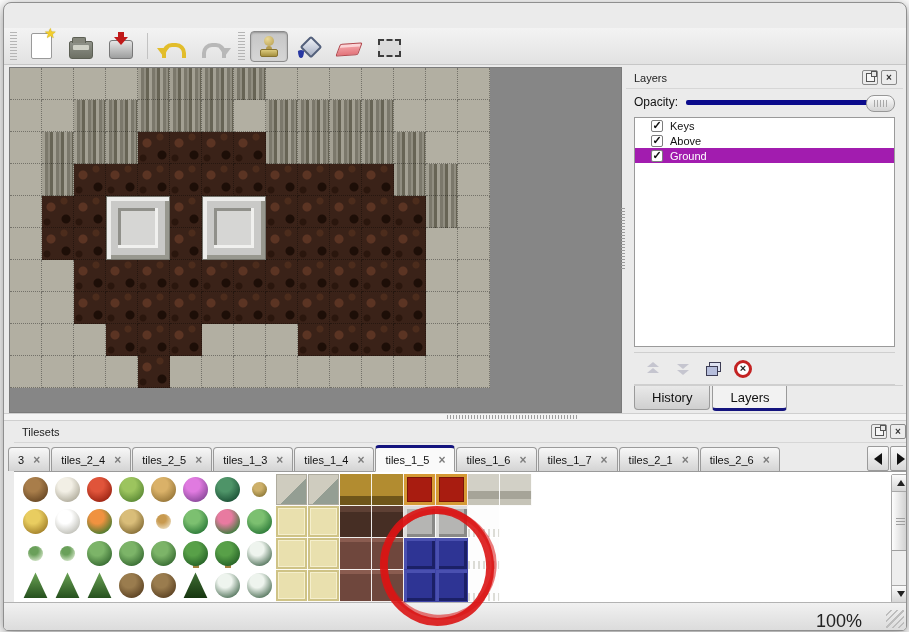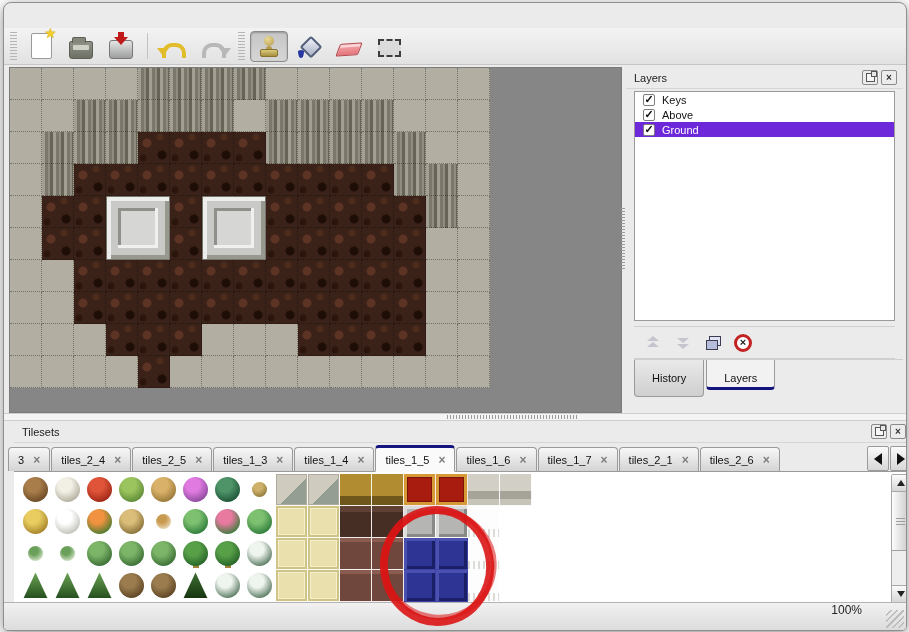--- a/index.html
+++ b/index.html
@@ -94,43 +94,43 @@
   .icon-float::after{content:"";position:absolute;right:-3px;top:-3px;width:4px;height:4px;border:1px solid #555;background:#e8e8e8;}
   .icon-close{font-size:10px;font-weight:bold;color:#333;line-height:1;}
   #opacity-row{display:flex;align-items:center;height:26px;padding:0 10px 0 8px;}
   #opacity-label{font-size:12px;margin-right:8px;}
   #opacity-track{flex:1;height:5px;background:#0b0b8c;border-radius:2px;position:relative;}
   #opacity-handle{position:absolute;right:-2px;top:-5px;width:27px;height:15px;border:1px solid #979797;border-radius:8px;
     background:linear-gradient(#fcfcfc,#d3d3d3);display:flex;align-items:center;justify-content:center;}
   #opacity-handle i{display:block;width:13px;height:7px;
     background:repeating-linear-gradient(90deg,#a8a8a8 0 1px,transparent 1px 3px);}
   #layers-list{margin:2px 8px 0;height:228px;background:#fff;border:1px solid #9a9a9a;overflow:hidden;}
-  .layer-row{display:flex;align-items:center;height:15px;padding-left:8px;font-size:11px;}
-  .layer-row.sel{background:#6d28d9;color:#fff;}
+  .layer-row{display:flex;align-items:center;height:15px;padding-left:16px;font-size:11px;}
+  .layer-row.sel{background:#a21caf;color:#fff;}
   .cbx{width:12px;height:12px;box-sizing:border-box;background:#fff;border:1px solid #7d7d7d;border-radius:2px;
     margin-right:7px;display:flex;align-items:center;justify-content:center;flex:none;}
   .cbx.checked::after{content:"✓";font-size:11px;font-weight:bold;color:#111;line-height:1;margin-top:-1px;}
   #layers-actions{margin:5px 8px 0;border-top:1px solid #cfcfcf;border-bottom:1px solid #cfcfcf;height:31px;
     display:flex;align-items:center;padding-left:4px;}
   .act-btn{width:30px;height:26px;display:flex;align-items:center;justify-content:center;border-radius:3px;}
   .icon-move-up,.icon-move-down{position:relative;width:14px;height:13px;opacity:.4;}
   .icon-move-up::before,.icon-move-up::after{content:"";position:absolute;left:1px;border:6px solid transparent;
     border-bottom:5px solid #8e8ea6;border-top:none;}
   .icon-move-up::before{top:0;} .icon-move-up::after{top:6px;}
   .icon-move-down::before,.icon-move-down::after{content:"";position:absolute;left:1px;border:6px solid transparent;
     border-top:5px solid #8e8ea6;border-bottom:none;}
   .icon-move-down::before{top:2px;} .icon-move-down::after{top:8px;}
   .icon-duplicate{position:relative;width:15px;height:14px;}
   .icon-duplicate::before{content:"";position:absolute;right:0;top:0;width:10px;height:8px;background:#dfe3f2;border:1px solid #3c3c54;}
   .icon-duplicate::after{content:"";position:absolute;left:0;bottom:0;width:10px;height:8px;background:#b6bedc;border:1px solid #3c3c54;}
   .icon-delete{width:12px;height:12px;border-radius:50%;border:3px solid #c32222;background:#fff;
     display:flex;align-items:center;justify-content:center;}
   .icon-delete::after{content:"×";font-size:11px;font-weight:bold;color:#222;line-height:1;}
   #dock-tabs{display:flex;margin:0 0 0 8px;height:27px;align-items:flex-start;border-top:1px solid #cfcfcf;}
-  .dock-tab{padding:12px 17px;font-size:11px;border:1px solid #9a9a9a;border-top:none;border-radius:0 0 4px 4px;
+  .dock-tab{padding:4px 17px;font-size:13px;border:1px solid #9a9a9a;border-top:none;border-radius:0 0 4px 4px;
     background:linear-gradient(#e9e9e9,#cfcfcf);margin-right:2px;}
   .dock-tab.active{background:#f2f2f2;border-bottom:3px solid #14147e;padding-bottom:3px;}
   
   #tilesets-dock{position:absolute;left:2px;top:418px;width:898px;height:182px;padding-left:8px;}
   #tileset-tabs{display:flex;align-items:flex-end;height:28px;border-bottom:1px solid #9a9a9a;position:relative;}
   .ts-tab{display:flex;align-items:center;height:24px;box-sizing:border-box;padding:0 9px;margin-right:1px;
     border:1px solid #9a9a9a;border-bottom:none;border-radius:4px 4px 0 0;font-size:11px;
     background:linear-gradient(#f7f7f7,#d4d4d4);white-space:nowrap;}
   .ts-tab .x{margin-left:9px;color:#7d7d7d;font-weight:bold;font-size:12px;line-height:1;}
   .ts-tab.active{background:#fafafa;border-top:3px solid #14147e;height:27px;margin-bottom:-1px;border-bottom:1px solid #fafafa;}
@@ -182,21 +182,21 @@
     border-bottom:1px solid #a8a8a8;display:flex;align-items:center;justify-content:center;}
   .sb-btn.down{bottom:0;top:auto;border-top:1px solid #a8a8a8;border-bottom:none;}
   .tri-up{width:0;height:0;border:4px solid transparent;border-bottom:6px solid #222;border-top:none;}
   .tri-down{width:0;height:0;border:4px solid transparent;border-top:6px solid #222;border-bottom:none;}
   #ts-thumb{position:absolute;left:0;right:0;top:17px;height:58px;background:linear-gradient(90deg,#fdfdfd,#c9c9c9);
     border-bottom:1px solid #9f9f9f;display:flex;align-items:center;justify-content:center;}
   #ts-thumb i{display:block;width:9px;height:7px;background:repeating-linear-gradient(0deg,#9f9f9f 0 1px,transparent 1px 3px);}
   
   #statusbar{position:absolute;left:0;right:0;bottom:0;height:27px;background:linear-gradient(#f1f1f1,#dcdcdc);
     border-top:1px solid #b3b3b3;}
-  #zoom-level{position:absolute;right:44px;top:0;font-size:12px;color:#222;margin-left:8px;}
+  #zoom-level{position:absolute;right:44px;top:8px;font-size:18px;color:#222;margin-left:8px;}
   #resize-grip{position:absolute;right:2px;bottom:2px;width:18px;height:18px;
     background:repeating-linear-gradient(315deg,transparent 0 3px,#bdbdbd 3px 4.5px);}
   
   #annotation{position:absolute;left:371px;top:501px;width:124px;height:124px;z-index:60;pointer-events:none;}
 </style>
 </head>
 <body>
 
 <div id="window">
 
@@ -397,20 +397,28 @@
 
   <div id="layers-dock">
     <div class="dock-header">
       <span class="dock-title">Layers</span>
       <span class="hdr-btn">
           <span class="icon-float"></span>
         </span>
       <span class="hdr-btn">
           <span class="icon-close">×</span>
         </span>
+    </div>
+    <div id="opacity-row">
+      <span id="opacity-label">Opacity:</span>
+      <div id="opacity-track">
+        <div id="opacity-handle">
+            <i></i>
+          </div>
+      </div>
     </div>
     <div id="layers-list">
         <div class="layer-row">
           <span class="cbx checked"></span>
           <span class="layer-label">Keys</span>
         </div>
         <div class="layer-row">
           <span class="cbx checked"></span>
           <span class="layer-label">Above</span>
         </div>

